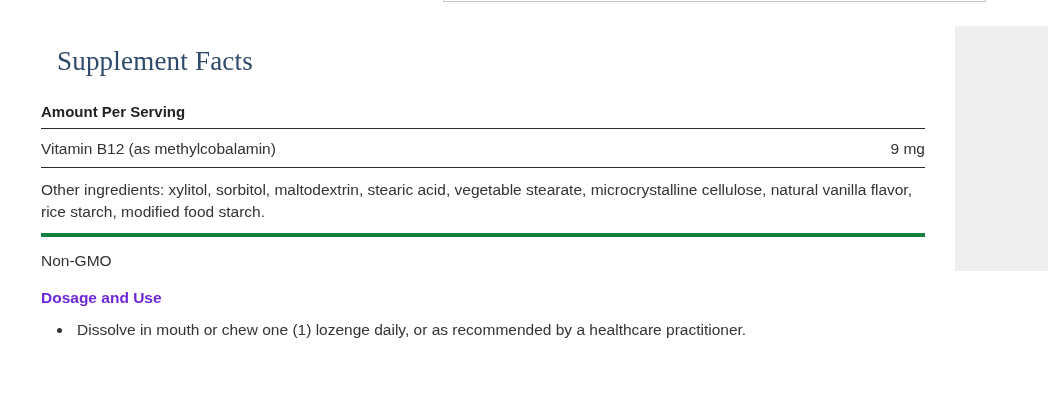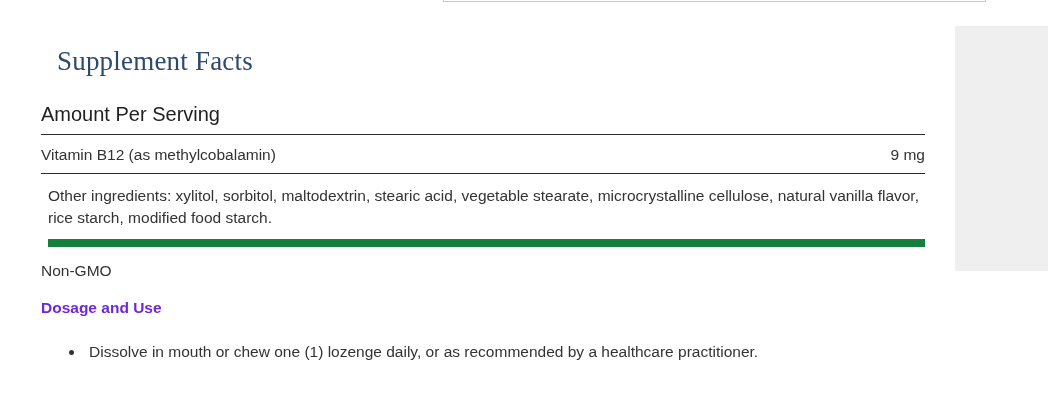--- a/index.html
+++ b/index.html
@@ -57,22 +57,22 @@
 
   .serving-size {
     font-size: 15.5px;
     color: #333333;
     padding-top: 22px;
     padding-bottom: 9px;
     border-bottom: 1px solid #2b2b2b;
   }
 
   .amount-per-serving {
-    font-size: 20px;
-    font-weight: normal;
+    font-size: 15px;
+    font-weight: bold;
     color: #222222;
     padding-top: 10px;
     padding-bottom: 8px;
     border-bottom: 1px solid #2b2b2b;
   }
 
   .nutrient-row {
     display: flex;
     justify-content: space-between;
     align-items: flex-start;
@@ -84,40 +84,39 @@
   }
   .nutrient-name { white-space: nowrap; }
   .nutrient-amount { white-space: nowrap; }
 
   .other-ingredients {
     font-size: 15.5px;
     line-height: 1.45;
     color: #333333;
     padding-top: 11px;
     padding-bottom: 9px;
-    border-bottom: 8px solid #15803d;
+    border-bottom: 4px solid #15803d;
     max-width: 884px;
-    margin-left: 7px;
   }
 
   .non-gmo {
     font-size: 15.5px;
     color: #333333;
     padding-top: 15px;
   }
 
   .dosage-heading {
     font-size: 15.5px;
     font-weight: bold;
     color: #6d28d9;
     padding-top: 19px;
   }
 
   .dosage-list {
-    margin: 12px;
+    margin: 0;
     padding: 12px 0 0 32px;
     font-size: 15.5px;
     color: #333333;
   }
   .dosage-list li {
     padding-left: 4px;
     line-height: 1.4;
   }
 </style>
 </head>

